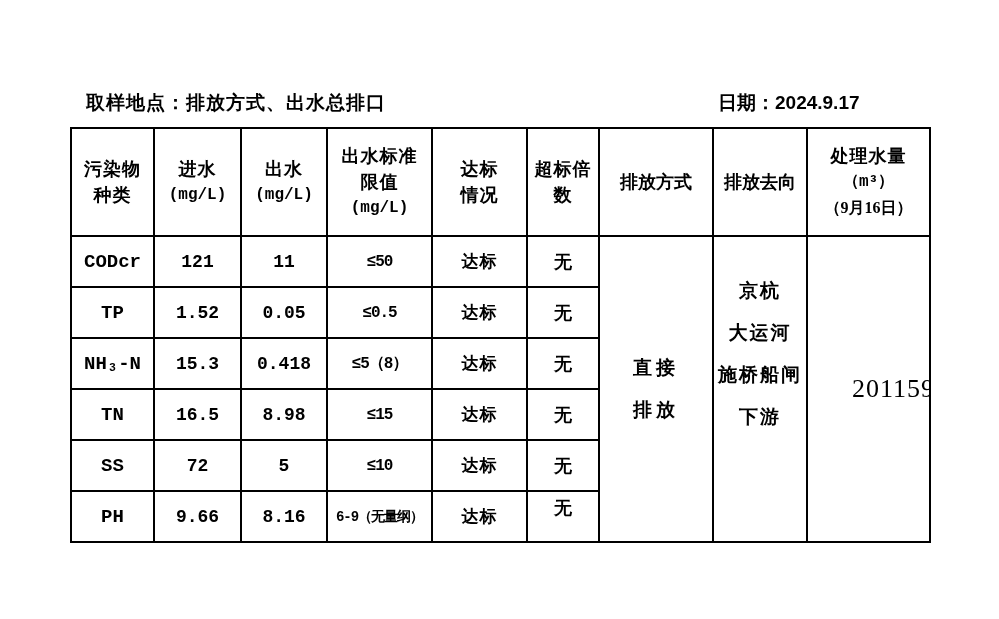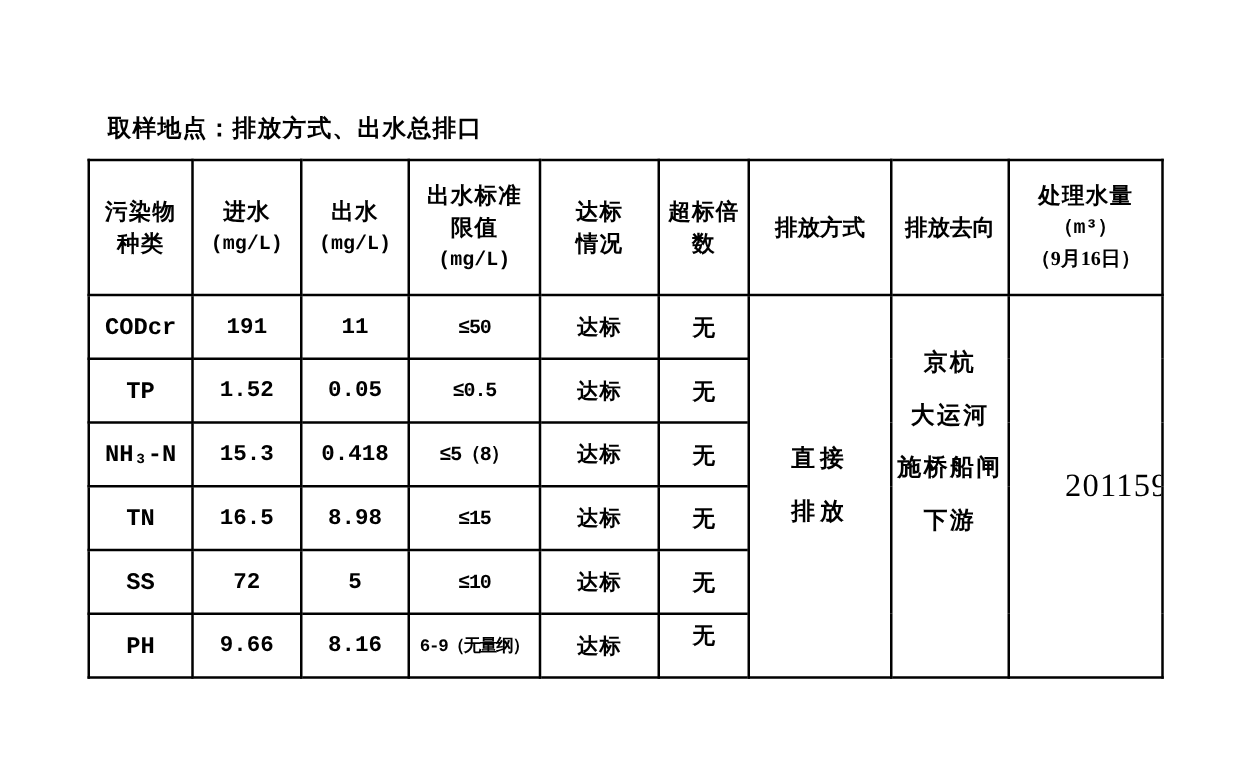--- a/index.html
+++ b/index.html
@@ -93,20 +93,21 @@
     font-weight: bold;
     letter-spacing: 0;
   }
 </style>
 </head>
 <body>
 
 <div class="page">
 
   <div class="subtitle">取样地点：排放方式、出水总排口</div>
+  <div class="date">日期：2024.9.17</div>
 
   <table class="report-table">
     <colgroup>
       <col style="width:83px">
         <col style="width:87px">
         <col style="width:86px">
       <col style="width:105px">
         <col style="width:95px">
         <col style="width:72px">
       <col style="width:114px">
@@ -145,21 +146,21 @@
         <th>
           <div class="hl zh">处理水量</div>
           <div class="hl unit">（m³）</div>
           <div class="hl sub">（9月16日）</div>
         </th>
       </tr>
     </thead>
     <tbody>
       <tr>
         <td class="mono pollutant">CODcr</td>
-        <td class="mono">191</td>
+        <td class="mono">121</td>
         <td class="mono">11</td>
         <td class="mono limit">≤50</td>
         <td class="compliance">达标</td>
         <td class="exceed">无</td>
         <td class="merged method" rowspan="6">
           <div class="mline">直接</div>
           <div class="mline">排放</div>
         </td>
         <td class="merged destination" rowspan="6">
           <div class="mline">京杭</div>

